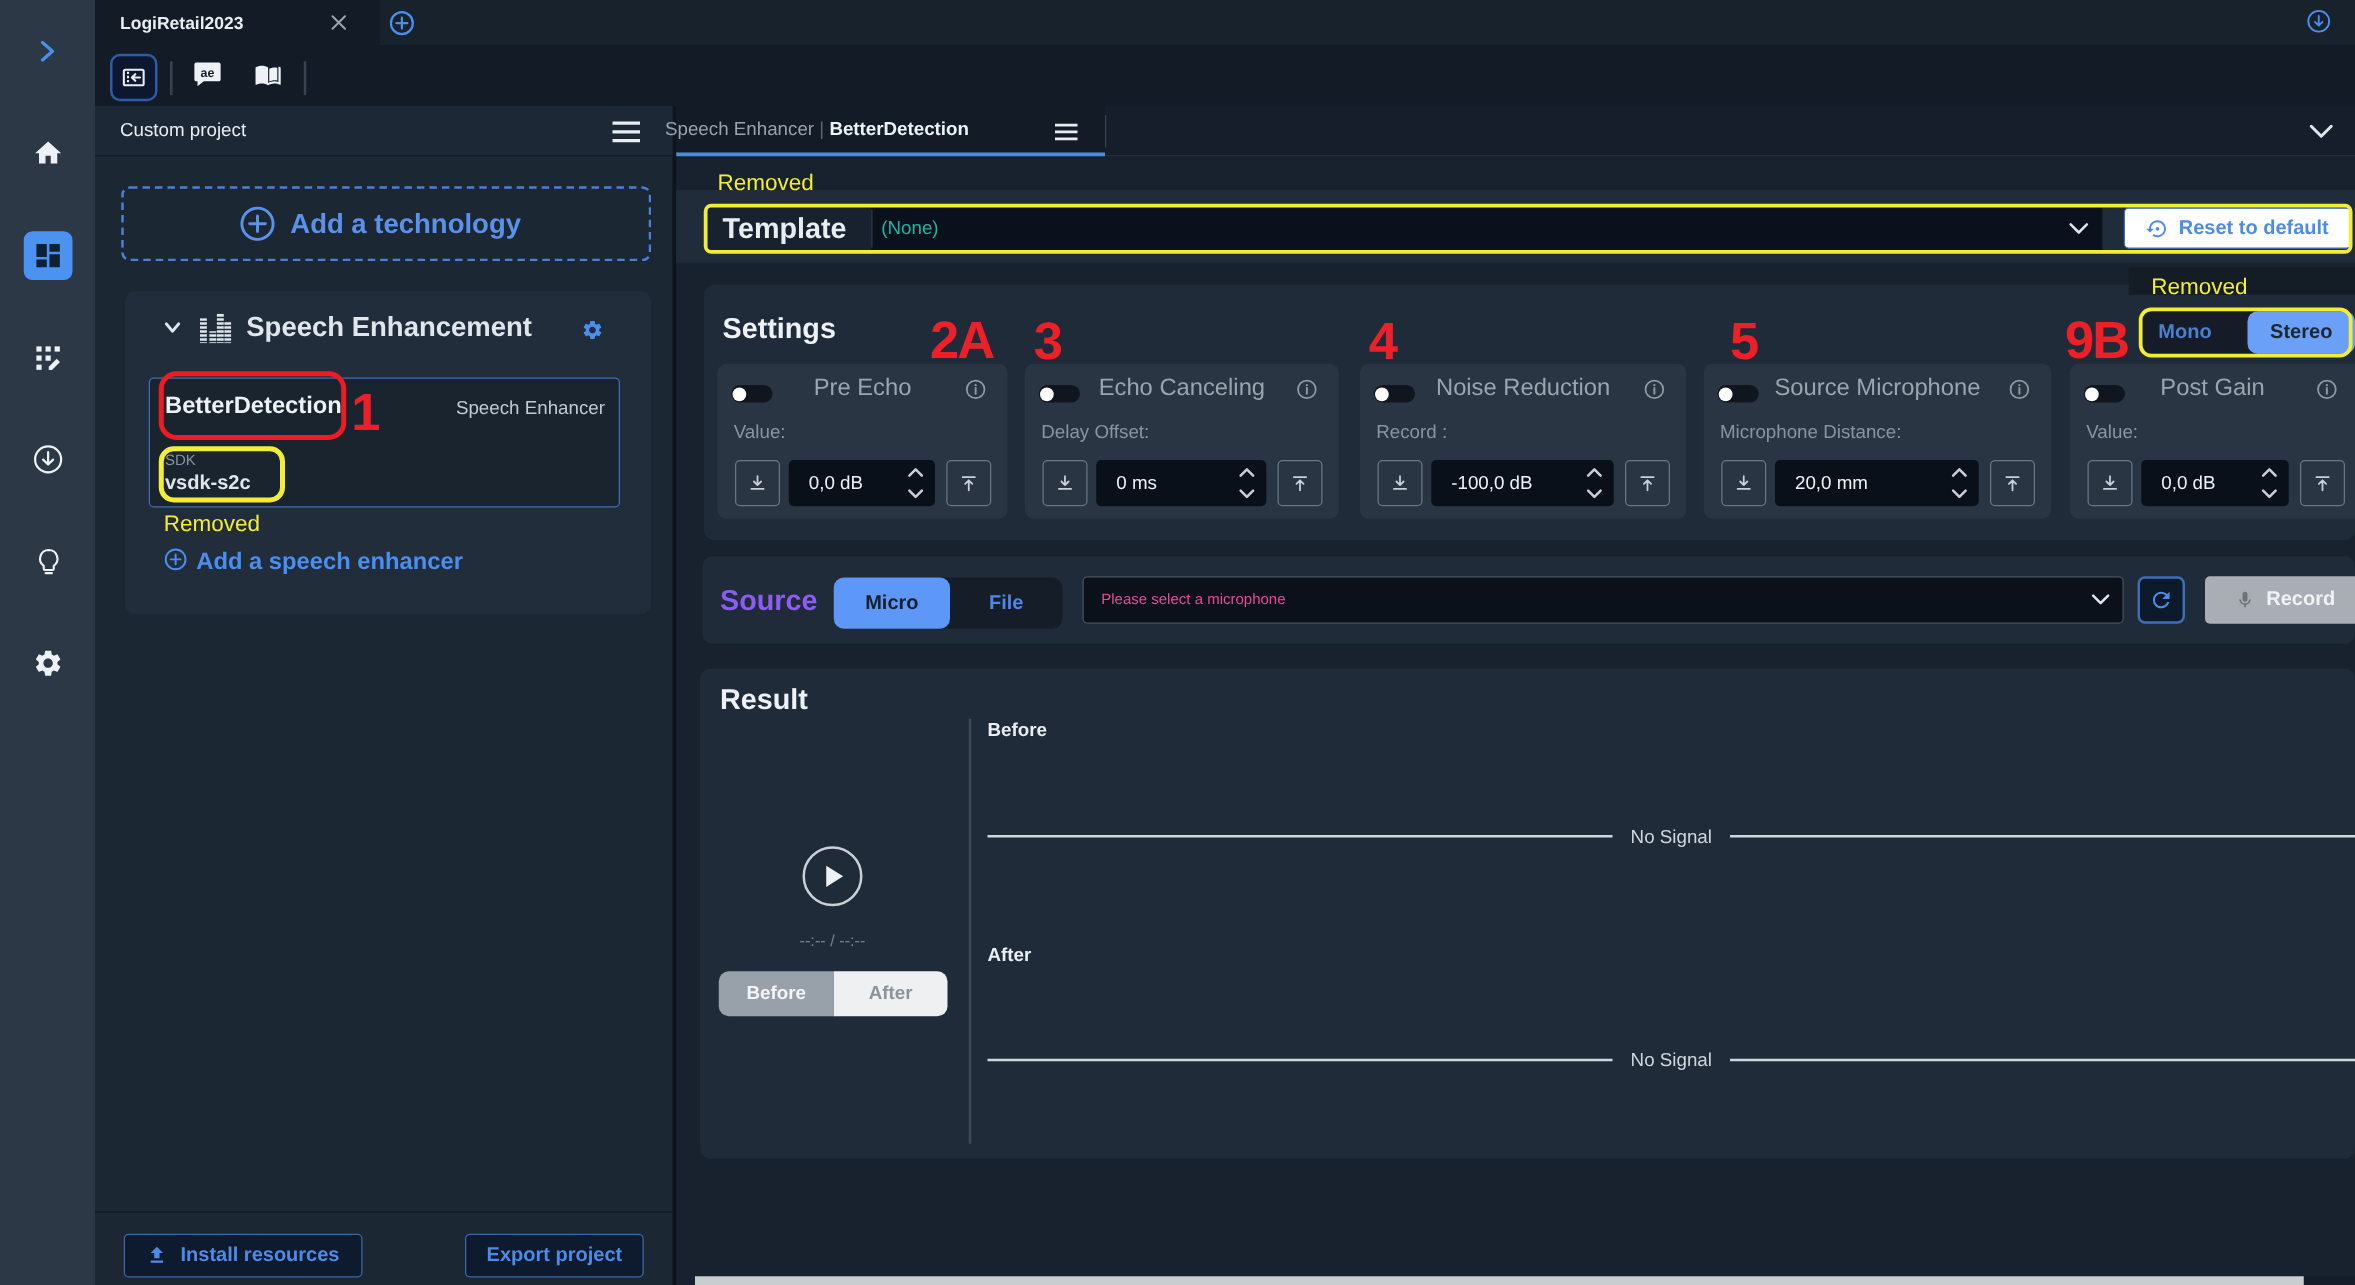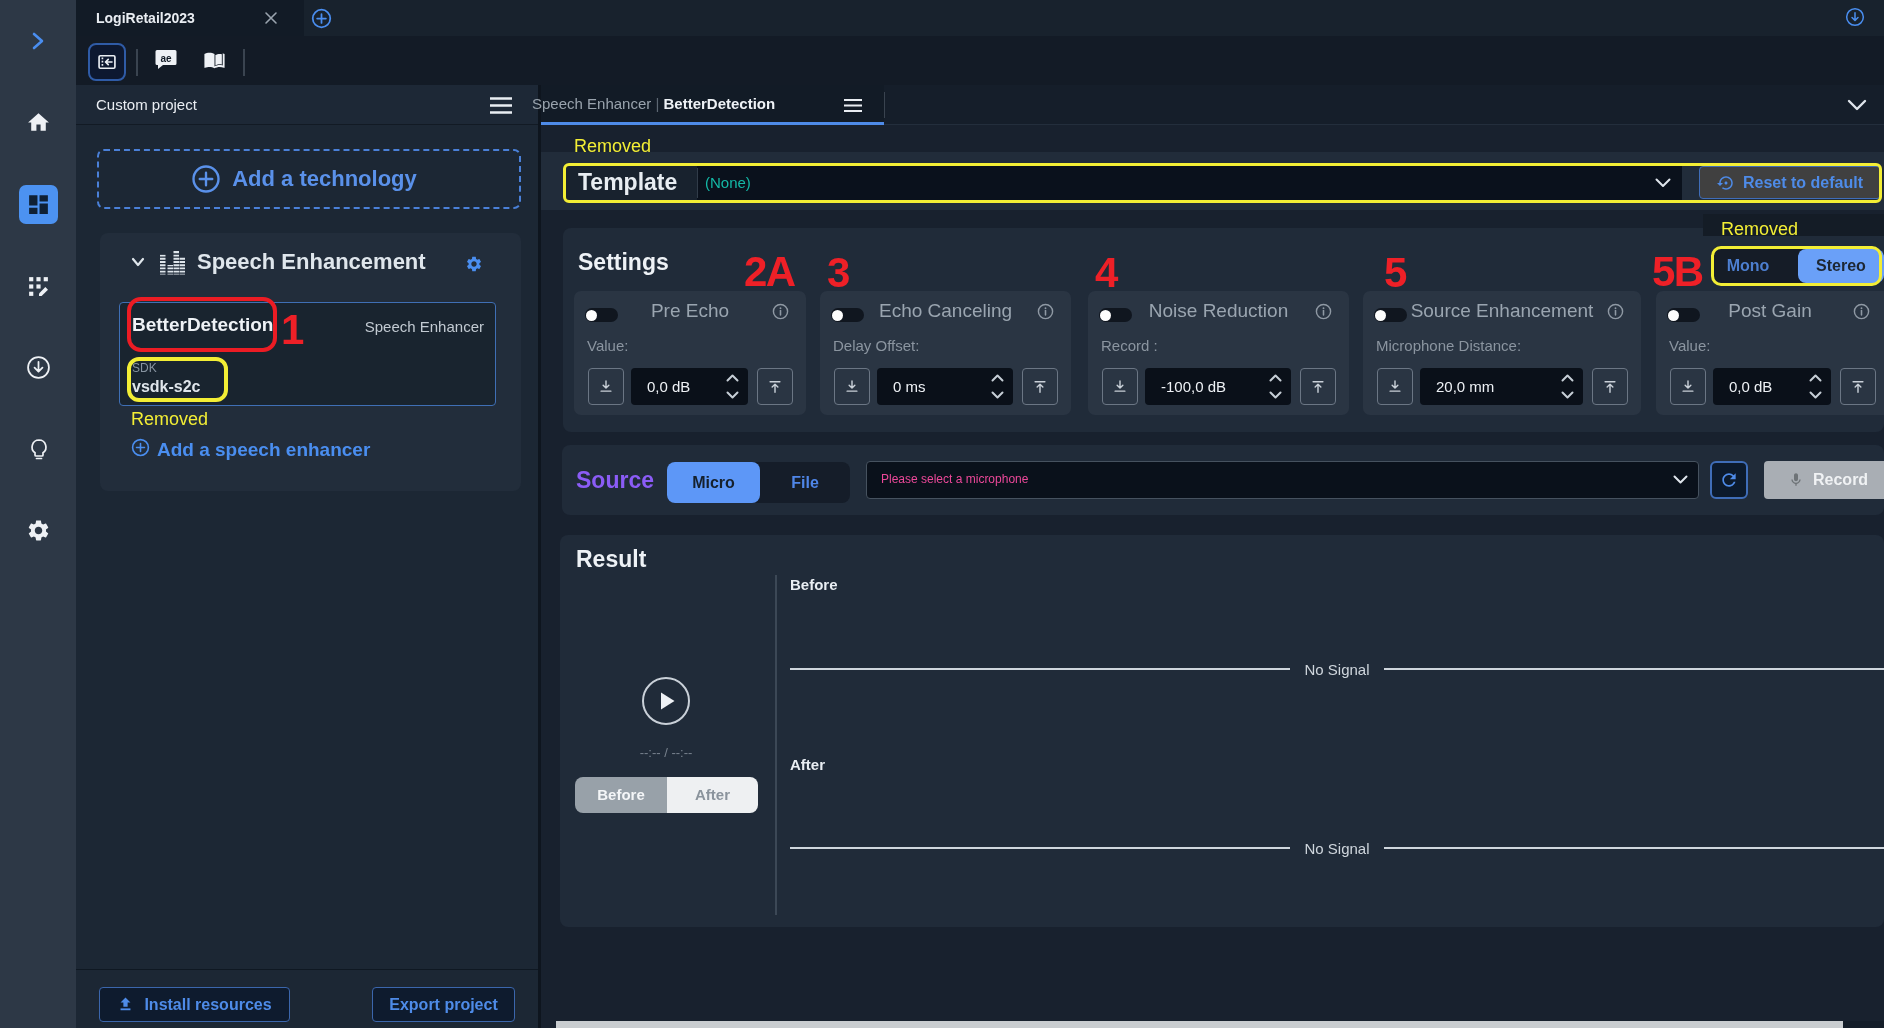--- a/index.html
+++ b/index.html
@@ -170,21 +170,21 @@
 
 <div class="abs" style="left:541px;top:152px;width:1343px;height:58px;background:#212c3a;"></div>
 <div class="abs" style="left:566px;top:166px;width:131px;height:34px;background:#18222e;"></div>
 <div class="abs" style="left:697px;top:166px;width:985px;height:34px;background:#0a111c;"></div>
 <div class="abs" style="left:697px;top:168px;width:1px;height:30px;background:#313c49;"></div>
 <div class="abs" style="left:578px;top:166px;height:34px;line-height:33px;font-weight:bold;font-size:23px;color:#e8edf2;">Template</div>
 <div class="abs" style="left:705px;top:166px;height:34px;line-height:34px;font-size:15px;color:#14b8a6;">(None)</div>
 <svg class="abs" style="left:1655px;top:178px;" width="16" height="10" viewBox="0 0 16 10">
     <path d="M1.5 1.5l6.5 6.5 6.5-6.5" fill="none" stroke="#dfe5ec" stroke-width="2" stroke-linecap="round" stroke-linejoin="round"></path>
   </svg>
-<div class="abs flex" style="left:1699px;top:166px;width:182px;height:33px;background:#404040;border:1.5px solid #3f6db8;border-radius:4px;justify-content:center;gap:8px;">
+<div class="abs flex" style="left:1699px;top:166px;width:182px;height:33px;background:#ffffff;border:1.5px solid #3f6db8;border-radius:4px;justify-content:center;gap:8px;">
   <svg width="18" height="18" viewBox="0 0 24 24" fill="#4e8be8">
       <path d="M14 12c0-1.1-.9-2-2-2s-2 .9-2 2 .9 2 2 2 2-.9 2-2zm-2-9c-4.97 0-9 4.03-9 9H0l4 4 4-4H5c0-3.87 3.13-7 7-7s7 3.13 7 7-3.13 7-7 7c-1.51 0-2.91-.49-4.06-1.3l-1.42 1.44C8.04 20.3 9.94 21 12 21c4.97 0 9-4.03 9-9s-4.03-9-9-9z"></path>
     </svg>
   <span style="font-weight:bold;font-size:16px;color:#4e8be8;">Reset to default</span>
 </div>
 
 <div class="abs" style="left:563px;top:228px;width:1321px;height:204px;background:#202b39;border-radius:8px;"></div>
 <div class="abs" style="left:578px;top:249px;font-weight:bold;font-size:23px;color:#eef2f6;">Settings</div>
 
 <div class="abs" style="left:1703px;top:214px;width:181px;height:22px;background:#141c26;"></div>
@@ -282,21 +282,21 @@
       <svg width="18" height="18" viewBox="0 0 24 24">
         <path d="M5.5 5h13" stroke="#c9d0d8" stroke-width="1.9" stroke-linecap="round"></path>
         <path d="M12 19V8.5M8.2 12.1L12 8.3l3.8 3.8" fill="none" stroke="#c9d0d8" stroke-width="1.9" stroke-linecap="round" stroke-linejoin="round"></path>
       </svg>
     </div>
 </div>
 <div class="scard" style="left:1363px;width:278px;">
   <div class="toggle">
       <div class="knob"></div>
     </div>
-  <div class="title">Source Enhancement</div>
+  <div class="title">Source Microphone</div>
   <svg class="info" style="right:17px;" width="17" height="17" viewBox="0 0 24 24">
       <circle cx="12" cy="12" r="10" fill="none" stroke="#8f99a4" stroke-width="2"></circle>
       <path d="M12 10.5V17" stroke="#8f99a4" stroke-width="2.2" stroke-linecap="round"></path>
       <circle cx="12" cy="7.3" r="1.3" fill="#8f99a4"></circle>
     </svg>
   <div class="lab">Microphone Distance:</div>
   <div class="iobtn" style="left:14px;">
       <svg width="18" height="18" viewBox="0 0 24 24">
         <path d="M12 4v9M8.2 9.6l3.8 3.8 3.8-3.8" fill="none" stroke="#c9d0d8" stroke-width="1.9" stroke-linecap="round" stroke-linejoin="round"></path>
         <path d="M5.5 17.5h13" stroke="#c9d0d8" stroke-width="1.9" stroke-linecap="round"></path>
@@ -409,13 +409,13 @@
 <div class="ybox" style="left:127px;top:357px;width:101px;height:45px;border-width:4px;border-radius:12px;"></div>
 <div class="ylw" style="left:131px;top:409px;">Removed</div>
 <div class="ylw" style="left:574px;top:136px;">Removed</div>
 <div class="ybox" style="left:563px;top:163px;width:1319px;height:40px;border-radius:6px;"></div>
 <div class="ylw" style="left:1721px;top:219px;">Removed</div>
 <div class="ybox" style="left:1711px;top:246px;width:171px;height:40px;border-width:3.5px;border-radius:10px;"></div>
 <div class="redno" style="left:744px;top:248px;">2A</div>
 <div class="redno" style="left:827px;top:249px;">3</div>
 <div class="redno" style="left:1095px;top:249px;">4</div>
 <div class="redno" style="left:1384px;top:249px;">5</div>
-<div class="redno" style="left:1652px;top:248px;">5B</div>
+<div class="redno" style="left:1652px;top:248px;">9B</div>
 
 </body></html>

